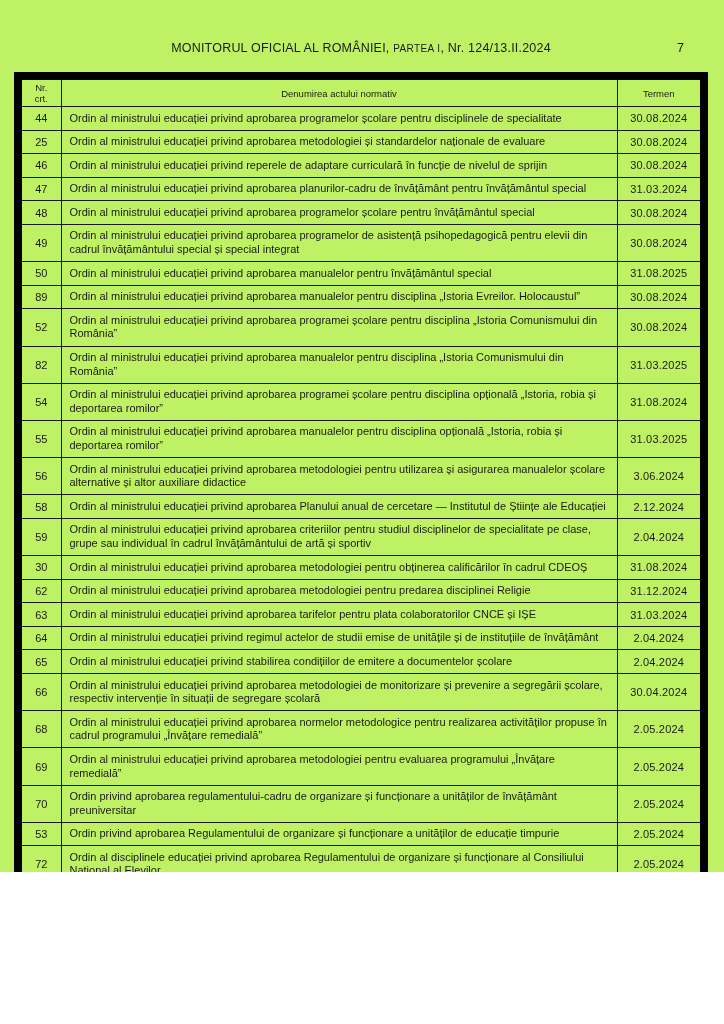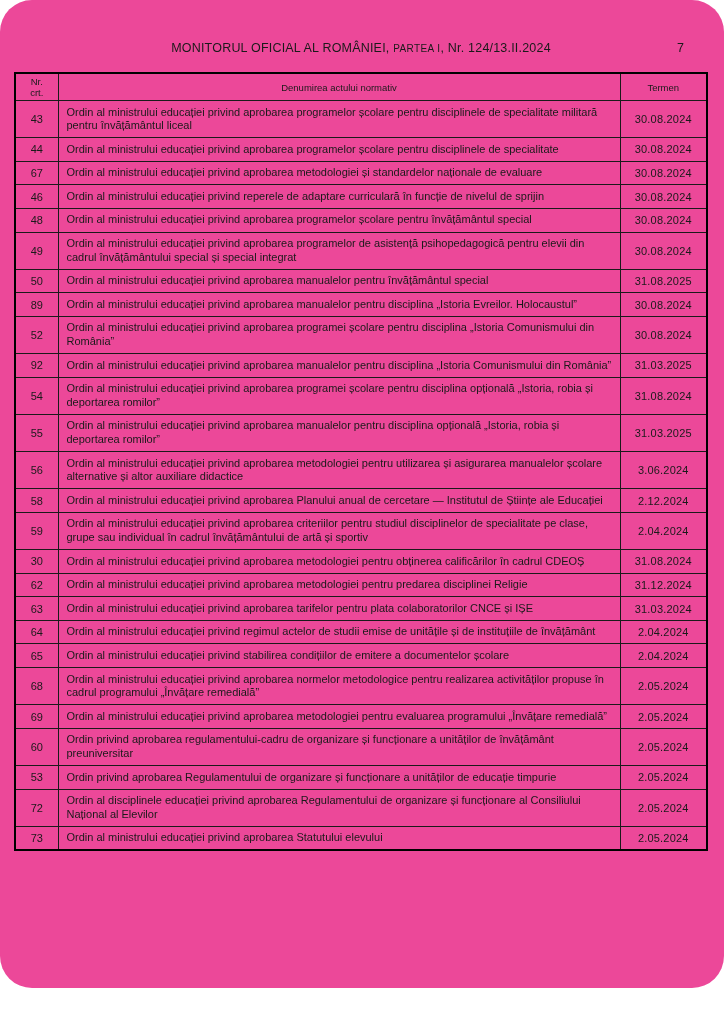--- a/index.html
+++ b/index.html
@@ -3,26 +3,25 @@
 <meta charset="utf-8">
 <style>
   html, body {
     margin: 0;
     padding: 0;
     background: #ffffff;
   }
   .page {
     position: relative;
     width: 724px;
-    height: 988px;
-    background: #ec4899;
+    height: 872px;
+    background: #bef264;
     font-family: "Liberation Sans", sans-serif;
     color: #111111;
     overflow: hidden;
-    border-radius: 32px;
   }
   .running-head {
     position: absolute;
     top: 41px;
     left: 14px;
     right: 16px;
     height: 18px;
   }
   .running-head .title {
     text-align: center;
@@ -42,21 +41,21 @@
     font-size: 12.5px;
     color: #1a1a1a;
   }
   table.acts {
     position: absolute;
     top: 72px;
     left: 14px;
     width: 694px;
     border-collapse: collapse;
     table-layout: fixed;
-    border: 2px solid #000000;
+    border: 8px solid #000000;
   }
   table.acts col.c-no     { width: 43px; }
   table.acts col.c-termen { width: 87px; }
   table.acts th, table.acts td {
     border: 1px solid #1a1a1a;
     vertical-align: middle;
     color: #1a1a1a;
   }
   table.acts thead th {
     font-weight: 400;
@@ -108,38 +107,38 @@
         <th>
           <span>Nr.</span><br>
           <span>crt.</span>
         </th>
         <th>Denumirea actului normativ</th>
         <th>Termen</th>
       </tr>
     </thead>
     <tbody>
         <tr>
-          <td class="col-no">43</td>
-          <td class="col-name">Ordin al ministrului educației privind aprobarea programelor școlare pentru disciplinele de specialitate militară pentru învățământul liceal</td>
-          <td class="col-termen">30.08.2024</td>
-        </tr>
-        <tr>
           <td class="col-no">44</td>
           <td class="col-name">Ordin al ministrului educației privind aprobarea programelor școlare pentru disciplinele de specialitate</td>
           <td class="col-termen">30.08.2024</td>
         </tr>
         <tr>
-          <td class="col-no">67</td>
+          <td class="col-no">25</td>
           <td class="col-name">Ordin al ministrului educației privind aprobarea metodologiei și standardelor naționale de evaluare</td>
           <td class="col-termen">30.08.2024</td>
         </tr>
         <tr>
           <td class="col-no">46</td>
           <td class="col-name">Ordin al ministrului educației privind reperele de adaptare curriculară în funcție de nivelul de sprijin</td>
           <td class="col-termen">30.08.2024</td>
+        </tr>
+        <tr>
+          <td class="col-no">47</td>
+          <td class="col-name">Ordin al ministrului educației privind aprobarea planurilor-cadru de învățământ pentru învățământul special</td>
+          <td class="col-termen">31.03.2024</td>
         </tr>
         <tr>
           <td class="col-no">48</td>
           <td class="col-name">Ordin al ministrului educației privind aprobarea programelor școlare pentru învățământul special</td>
           <td class="col-termen">30.08.2024</td>
         </tr>
         <tr>
           <td class="col-no">49</td>
           <td class="col-name">Ordin al ministrului educației privind aprobarea programelor de asistență psihopedagogică pentru elevii din cadrul învățământului special și special integrat</td>
           <td class="col-termen">30.08.2024</td>
@@ -153,21 +152,21 @@
           <td class="col-no">89</td>
           <td class="col-name">Ordin al ministrului educației privind aprobarea manualelor pentru disciplina „Istoria Evreilor. Holocaustul”</td>
           <td class="col-termen">30.08.2024</td>
         </tr>
         <tr>
           <td class="col-no">52</td>
           <td class="col-name">Ordin al ministrului educației privind aprobarea programei școlare pentru disciplina „Istoria Comunismului din România”</td>
           <td class="col-termen">30.08.2024</td>
         </tr>
         <tr>
-          <td class="col-no">92</td>
+          <td class="col-no">82</td>
           <td class="col-name">Ordin al ministrului educației privind aprobarea manualelor pentru disciplina „Istoria Comunismului din România”</td>
           <td class="col-termen">31.03.2025</td>
         </tr>
         <tr>
           <td class="col-no">54</td>
           <td class="col-name">Ordin al ministrului educației privind aprobarea programei școlare pentru disciplina opțională „Istoria, robia și deportarea romilor”</td>
           <td class="col-termen">31.08.2024</td>
         </tr>
         <tr>
           <td class="col-no">55</td>
@@ -208,31 +207,36 @@
           <td class="col-no">64</td>
           <td class="col-name">Ordin al ministrului educației privind regimul actelor de studii emise de unitățile și de instituțiile de învățământ</td>
           <td class="col-termen">2.04.2024</td>
         </tr>
         <tr>
           <td class="col-no">65</td>
           <td class="col-name">Ordin al ministrului educației privind stabilirea condițiilor de emitere a documentelor școlare</td>
           <td class="col-termen">2.04.2024</td>
         </tr>
         <tr>
+          <td class="col-no">66</td>
+          <td class="col-name">Ordin al ministrului educației privind aprobarea metodologiei de monitorizare și prevenire a segregării școlare, respectiv intervenție în situații de segregare școlară</td>
+          <td class="col-termen">30.04.2024</td>
+        </tr>
+        <tr>
           <td class="col-no">68</td>
           <td class="col-name">Ordin al ministrului educației privind aprobarea normelor metodologice pentru realizarea activităților propuse în cadrul programului „Învățare remedială”</td>
           <td class="col-termen">2.05.2024</td>
         </tr>
         <tr>
           <td class="col-no">69</td>
           <td class="col-name">Ordin al ministrului educației privind aprobarea metodologiei pentru evaluarea programului „Învățare remedială”</td>
           <td class="col-termen">2.05.2024</td>
         </tr>
         <tr>
-          <td class="col-no">60</td>
+          <td class="col-no">70</td>
           <td class="col-name">Ordin privind aprobarea regulamentului-cadru de organizare și funcționare a unităților de învățământ preuniversitar</td>
           <td class="col-termen">2.05.2024</td>
         </tr>
         <tr>
           <td class="col-no">53</td>
           <td class="col-name">Ordin privind aprobarea Regulamentului de organizare și funcționare a unităților de educație timpurie</td>
           <td class="col-termen">2.05.2024</td>
         </tr>
         <tr>
           <td class="col-no">72</td>

